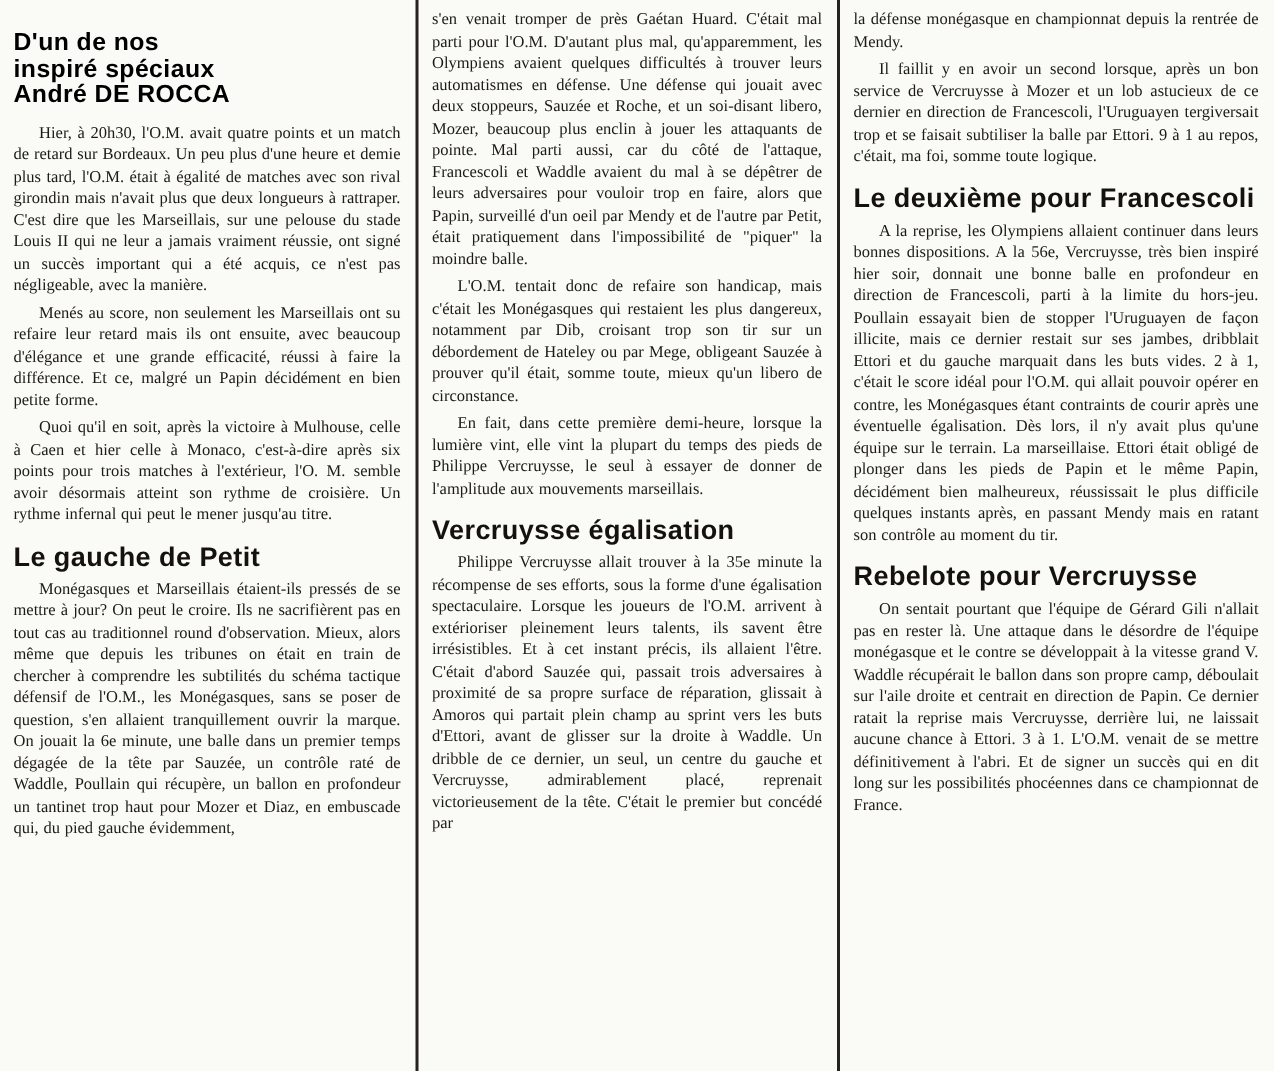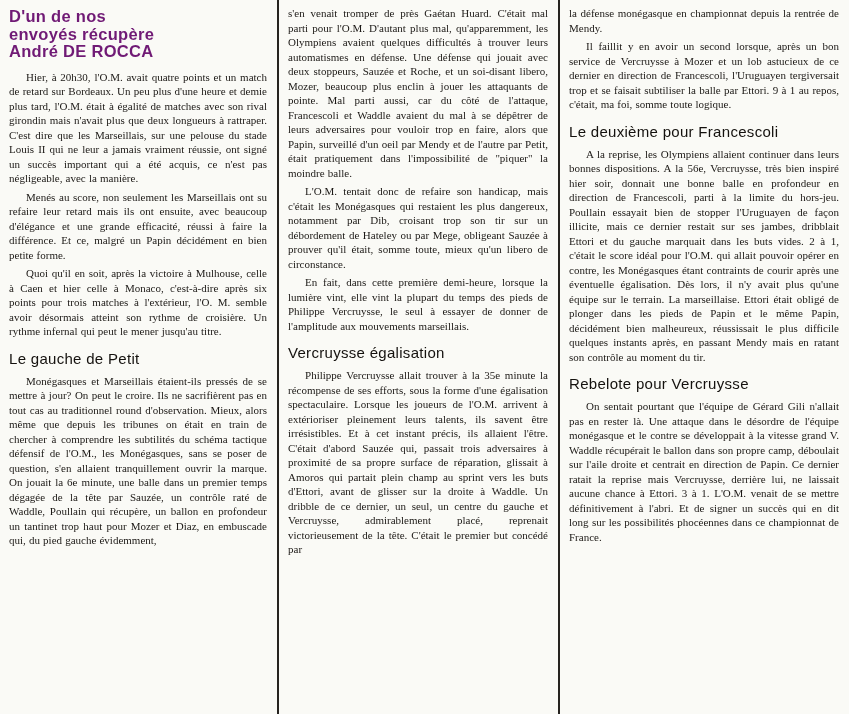--- a/index.html
+++ b/index.html
@@ -31,42 +31,42 @@
     text-indent: 1.55em;
     word-spacing: 0.4px;
   }
   p.body-par.cont { text-indent: 0; }
   .byline {
     font-family: "Liberation Sans", "DejaVu Sans", sans-serif;
     font-weight: bold;
     font-size: 16.5px;
     line-height: 17.5px;
     letter-spacing: 0.3px;
-    color: #701a75;
-    margin: 2px 0 9px 0;
+    color: #000000;
+    margin: 14px 0 9px 0;
   }
   h2.subhead {
     font-family: "Liberation Sans", "DejaVu Sans", sans-serif;
-    font-weight: normal;
-    font-size: 15px;
+    font-weight: bold;
+    font-size: 18px;
     line-height: 18px;
     letter-spacing: 0.3px;
     color: #14110e;
     margin: 11px 0 6px 0;
   }
 </style>
 </head>
 <body>
 
 <div class="page">
 
   <div class="col">
     <div class="byline">
       <div>D'un de nos</div>
-      <div>envoyés récupère</div>
+      <div>inspiré spéciaux</div>
       <div>André DE ROCCA</div>
     </div>
     <p class="body-par">Hier, à 20h30, l'O.M. avait quatre points et un match de retard sur Bordeaux. Un peu plus d'une heure et demie plus tard, l'O.M. était à égalité de matches avec son rival girondin mais n'avait plus que deux longueurs à rattraper. C'est dire que les Marseillais, sur une pelouse du stade Louis II qui ne leur a jamais vraiment réussie, ont signé un succès important qui a été acquis, ce n'est pas négligeable, avec la manière.</p>
     <p class="body-par">Menés au score, non seulement les Marseillais ont su refaire leur retard mais ils ont ensuite, avec beaucoup d'élégance et une grande efficacité, réussi à faire la différence. Et ce, malgré un Papin décidément en bien petite forme.</p>
     <p class="body-par">Quoi qu'il en soit, après la victoire à Mulhouse, celle à Caen et hier celle à Monaco, c'est-à-dire après six points pour trois matches à l'extérieur, l'O. M. semble avoir désormais atteint son rythme de croisière. Un rythme infernal qui peut le mener jusqu'au titre.</p>
     <h2 class="subhead">Le gauche de Petit</h2>
     <p class="body-par">Monégasques et Marseillais étaient-ils pressés de se mettre à jour? On peut le croire. Ils ne sacrifièrent pas en tout cas au traditionnel round d'observation. Mieux, alors même que depuis les tribunes on était en train de chercher à comprendre les subtilités du schéma tactique défensif de l'O.M., les Monégasques, sans se poser de question, s'en allaient tranquillement ouvrir la marque. On jouait la 6e minute, une balle dans un premier temps dégagée de la tête par Sauzée, un contrôle raté de Waddle, Poullain qui récupère, un ballon en profondeur un tantinet trop haut pour Mozer et Diaz, en embuscade qui, du pied gauche évidemment,</p>
   </div>
 
   <div class="col ruled">

